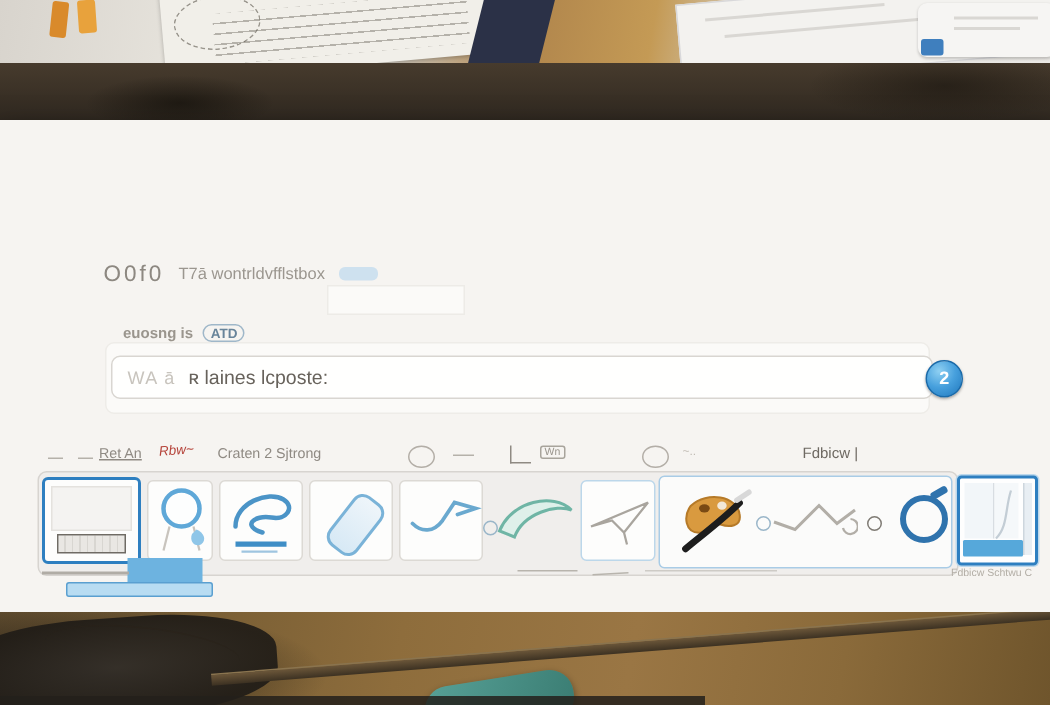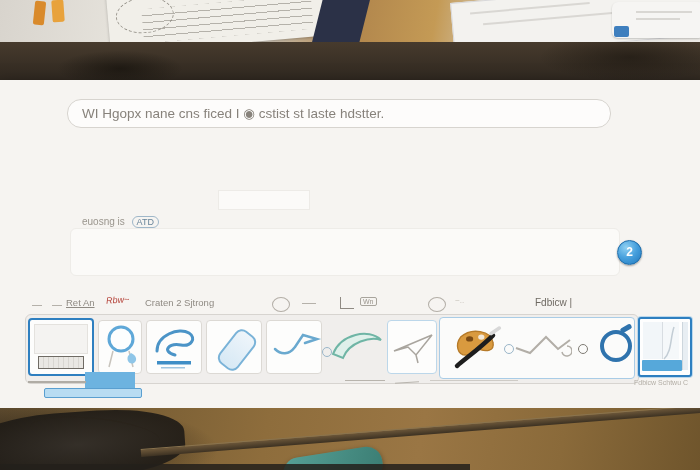--- a/index.html
+++ b/index.html
@@ -46,21 +46,21 @@
 
   .sub-row{left:69px;top:94px;height:16px;white-space:nowrap;color:#9b968f;}
   .sub-prefix{font-size:15px;color:#8d8881;letter-spacing:2px;vertical-align:middle;}
   .sub-text{font-size:11px;vertical-align:middle;margin-left:5px;}
   .sub-chip{display:inline-block;width:26px;height:9px;background:#c7ddef;border-radius:4px;
     vertical-align:middle;margin-left:5px;opacity:.85;}
   .ghost-box{left:218px;top:110px;width:90px;height:18px;background:#fbfaf8;border:1px solid #edebe7;}
 
   .form-wrap{left:70px;top:148px;width:548px;height:46px;background:#fbfaf8;
     border:1px solid #eeece8;border-radius:6px;}
-  .section-label{left:82px;top:136px;font-size:10px;color:#9a958d;white-space:nowrap;}
+  .section-label{left:82px;top:136px;font-size:10px;color:#9a958d;white-space:nowrap;font-weight:bold;}
   .label-badge{display:inline-block;border:1px solid #9fb7c9;border-radius:8px;padding:0 4px;
     color:#68849a;font-size:9px;margin-left:4px;}
   .input2{left:74px;top:157px;width:536px;height:27px;background:#fffffe;
     border:1px solid #d9d6d1;border-radius:6px;line-height:27px;padding-left:10px;
     white-space:nowrap;overflow:hidden;}
   .input2 .faint{color:#c8c4bd;font-size:12px;letter-spacing:1px;}
   .input2 .main{color:#67625b;font-size:13px;margin-left:4px;}
   .submit-btn{left:617px;top:160px;width:23px;height:23px;border-radius:50%;
     background:radial-gradient(circle at 35% 28%,#8fd0f2,#47a0dd 48%,#1f77bd);
     border:1px solid #1b6aa8;color:#fff;font-size:12px;font-weight:bold;text-align:center;
@@ -139,33 +139,39 @@
       <div class="abs right-doc-line" style="left:24px;top:9px;width:56px;"></div>
       <div class="abs right-doc-line" style="left:24px;top:16px;width:44px;"></div>
     </div>
     <div class="abs blue-chip-photo"></div>
   </div>
 
   <div class="abs dark-bar"></div>
 
   <div class="abs panel">
 
-    <div class="abs search-bar">
-      <span>WI Hgopx nane cns ficed I ◉ cstist st laste hdstter.</span>
-    </div>
 
 
     <div class="abs ghost-box"></div>
+    <div class="abs sub-row">
+      <span class="sub-prefix">O0f0</span>
+      <span class="sub-text">T7ā wontrldvfflstbox</span>
+      <span class="sub-chip"></span>
+    </div>
 
     <div class="abs form-wrap"></div>
     <div class="abs section-label">
       <span>euosng is</span>
       <span class="label-badge">ATD</span>
     </div>
 
+    <div class="abs input2">
+      <span class="faint">WA ā</span>
+      <span class="main">ʀ laines lcposte:</span>
+    </div>
     <div class="abs submit-btn">2</div>
 
     <div class="abs dashline" style="left:32px;top:225px;width:10px;"></div>
     <div class="abs dashline" style="left:52px;top:225px;width:10px;"></div>
     <div class="abs tb ret-an" style="left:66px;top:217px;">Ret An</div>
     <div class="abs tb red-note" style="left:106px;top:215px;">Rbw~</div>
     <div class="abs tb" style="left:145px;top:217px;">Craten 2 Sjtrong</div>
     <div class="abs circle-ic" style="left:272px;top:217px;"></div>
     <div class="abs dashline" style="left:302px;top:223px;width:14px;"></div>
     <div class="abs bracket-ic" style="left:340px;top:217px;"></div>

